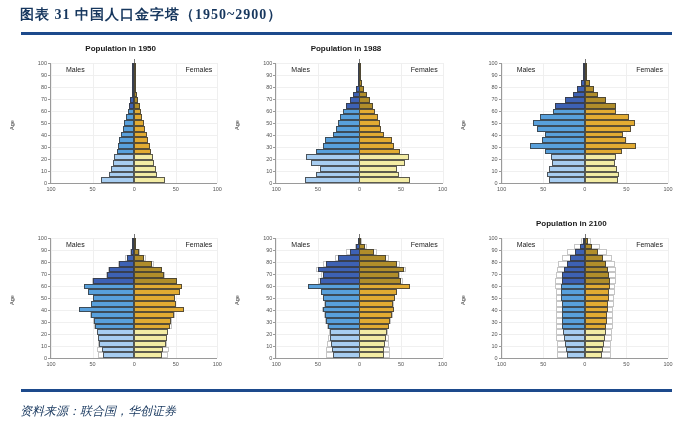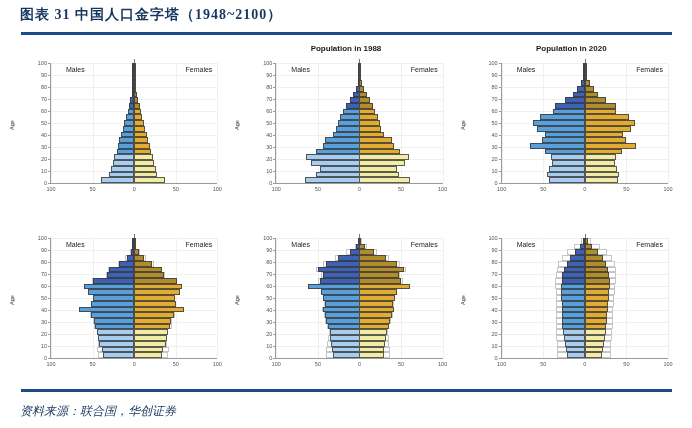--- a/index.html
+++ b/index.html
@@ -55,25 +55,26 @@
   }
   .age-axis-label{
     position:absolute;left:4px;top:50%;
     transform:translate(-50%,-50%) rotate(-90deg);
     font-size:5.5px;color:#444;z-index:4;
   }
 </style>
 </head>
 <body>
 
-<div class="header-title">图表 31  中国人口金字塔（1948~2100）</div>
+<div class="header-title">图表 31  中国人口金字塔（1950~2900）</div>
 <div class="rule rule-top"></div>
 
 <div class="charts">
   <div class="chart">
+      <div class="chart-title">Population in 1950</div>
       <div class="age-axis-label">Age</div>
       <div class="plot">
         <div class="gridline-h" style="top: 90%;"></div>
         <div class="gridline-h" style="top: 80%;"></div>
         <div class="gridline-h" style="top: 70%;"></div>
         <div class="gridline-h" style="top: 60%;"></div>
         <div class="gridline-h" style="top: 50%;"></div>
         <div class="gridline-h" style="top: 40%;"></div>
         <div class="gridline-h" style="top: 30%;"></div>
         <div class="gridline-h" style="top: 20%;"></div>
@@ -243,21 +244,20 @@
         <div class="y-tick-label" style="top: calc(0% - 2.5px);">100</div>
         <div class="y-tick-mark" style="top: 0%;"></div>
         <div class="x-tick-label" style="left: 0%;">100</div>
         <div class="x-tick-label" style="left: 25%;">50</div>
         <div class="x-tick-label" style="left: 50%;">0</div>
         <div class="x-tick-label" style="left: 75%;">50</div>
         <div class="x-tick-label" style="left: 100%;">100</div>
       </div>
     </div>
   <div class="chart">
-      <div class="chart-title">Population in 2020</div>
       <div class="age-axis-label">Age</div>
       <div class="plot">
         <div class="gridline-h" style="top: 90%;"></div>
         <div class="gridline-h" style="top: 80%;"></div>
         <div class="gridline-h" style="top: 70%;"></div>
         <div class="gridline-h" style="top: 60%;"></div>
         <div class="gridline-h" style="top: 50%;"></div>
         <div class="gridline-h" style="top: 40%;"></div>
         <div class="gridline-h" style="top: 30%;"></div>
         <div class="gridline-h" style="top: 20%;"></div>
@@ -601,20 +601,21 @@
         <div class="y-tick-label" style="top: calc(0% - 2.5px);">100</div>
         <div class="y-tick-mark" style="top: 0%;"></div>
         <div class="x-tick-label" style="left: 0%;">100</div>
         <div class="x-tick-label" style="left: 25%;">50</div>
         <div class="x-tick-label" style="left: 50%;">0</div>
         <div class="x-tick-label" style="left: 75%;">50</div>
         <div class="x-tick-label" style="left: 100%;">100</div>
       </div>
     </div>
   <div class="chart">
+      <div class="chart-title">Population in 2100</div>
       <div class="age-axis-label">Age</div>
       <div class="plot">
         <div class="gridline-h" style="top: 90%;"></div>
         <div class="gridline-h" style="top: 80%;"></div>
         <div class="gridline-h" style="top: 70%;"></div>
         <div class="gridline-h" style="top: 60%;"></div>
         <div class="gridline-h" style="top: 50%;"></div>
         <div class="gridline-h" style="top: 40%;"></div>
         <div class="gridline-h" style="top: 30%;"></div>
         <div class="gridline-h" style="top: 20%;"></div>

